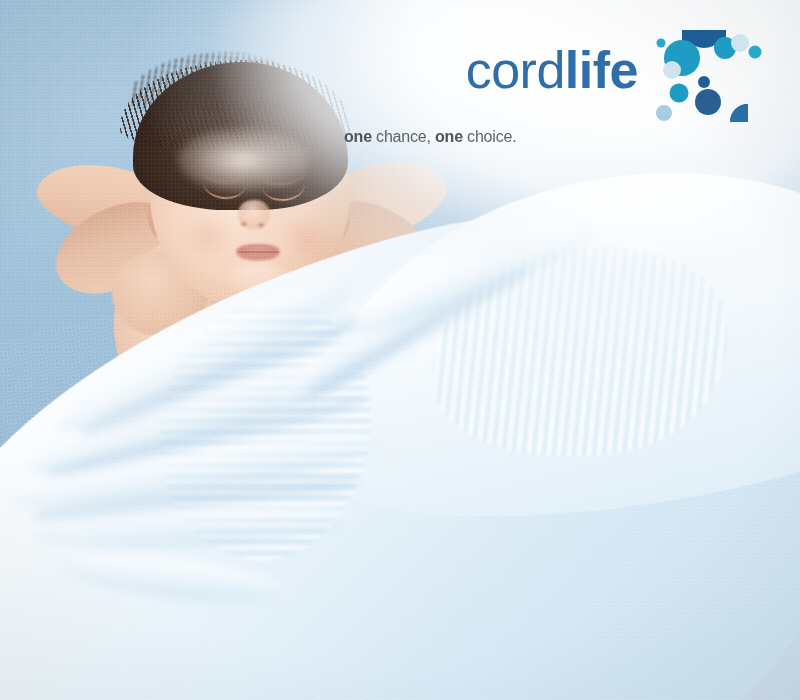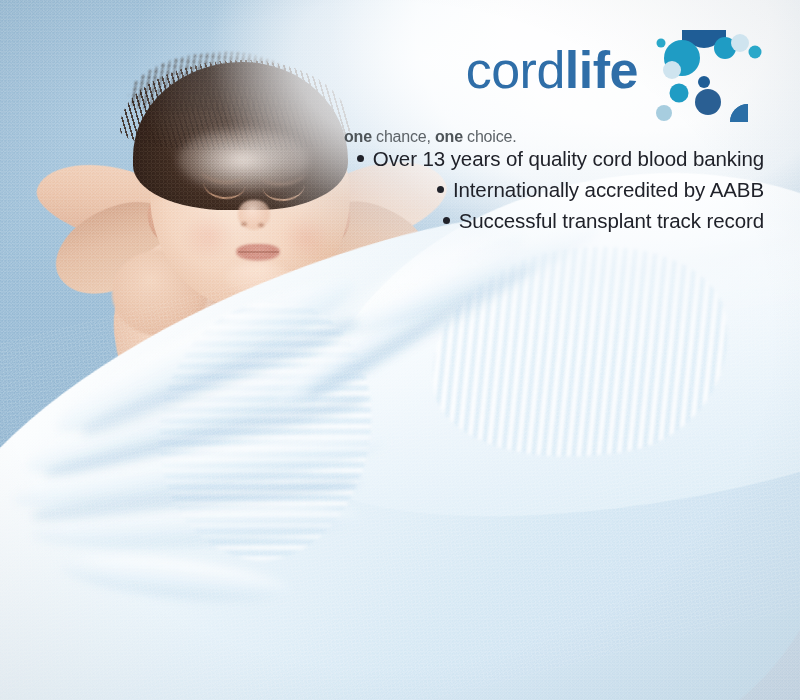--- a/index.html
+++ b/index.html
@@ -592,19 +592,14 @@
         <path d="M78 92 a18 18 0 0 1 18 -18 L96 92 Z" fill="#2a6ea6"></path>
         <path d="M78 92 L96 92 L96 74 A18 18 0 0 0 78 92 Z" fill="#2a6ea6"></path>
       </svg>
     </div>
 
     <div class="tagline">
       <span class="t-b">one</span><span class="t-n"> chance, </span><span class="t-b">one</span><span class="t-n"> choice.</span>
     </div>
   </div>
 
-  <ul class="bullets">
-    <li><span class="dot"></span><span>Over 13 years of quality cord blood banking</span></li>
-    <li><span class="dot"></span><span>Internationally accredited by AABB</span></li>
-    <li><span class="dot"></span><span>Successful transplant track record</span></li>
-  </ul>
 
 </div>
 
 </body></html>

